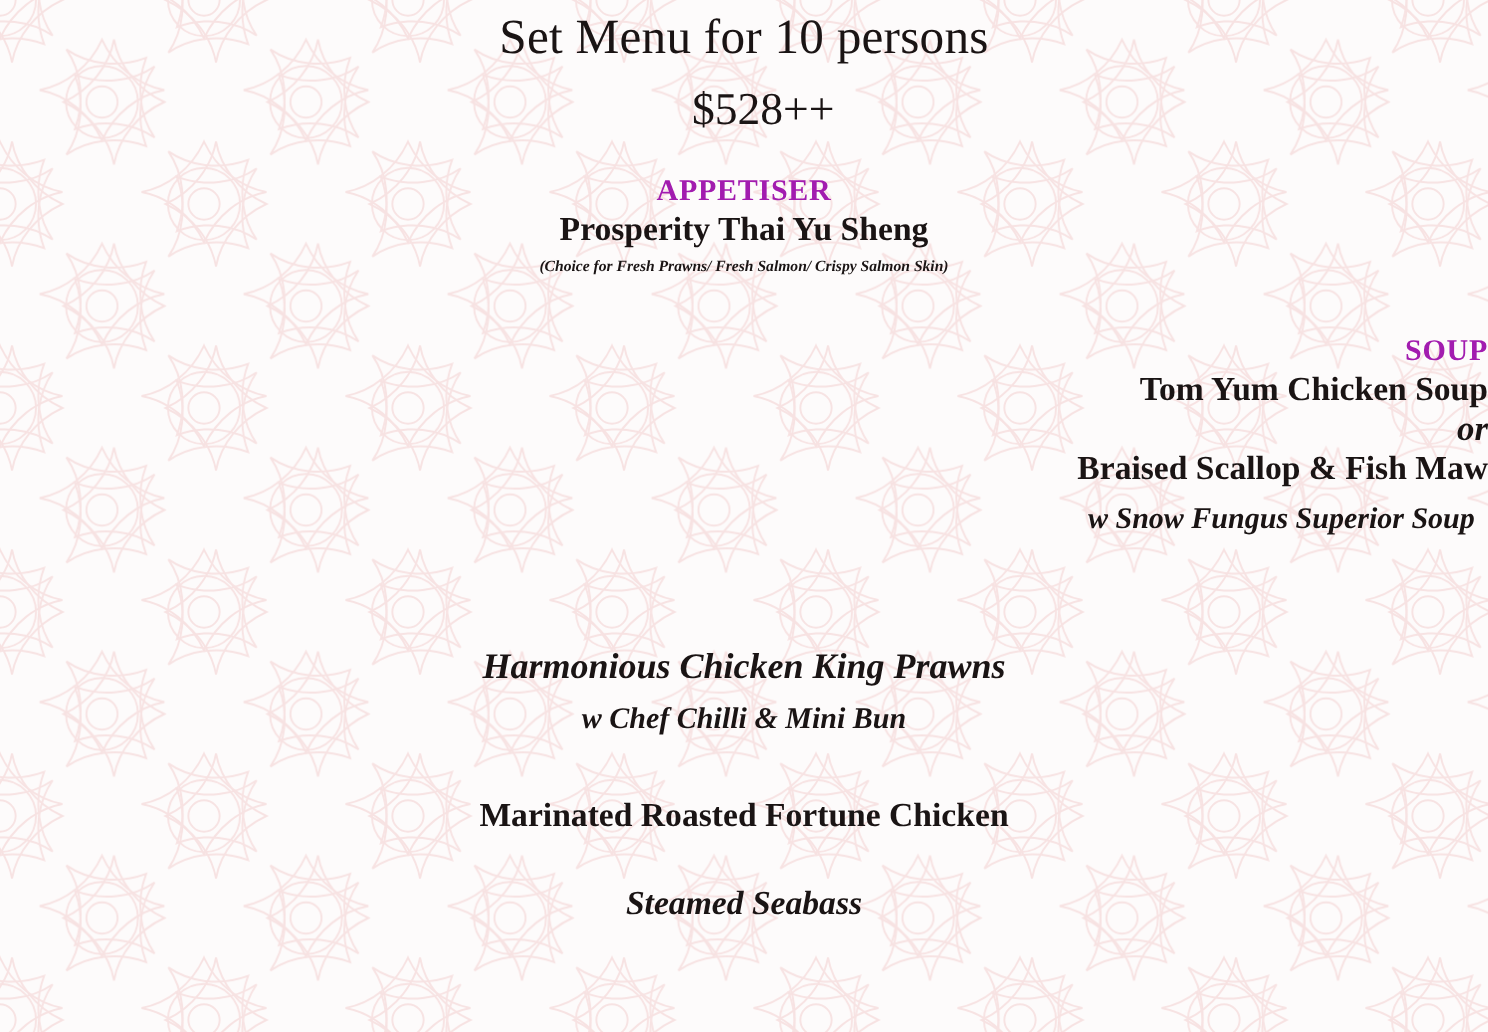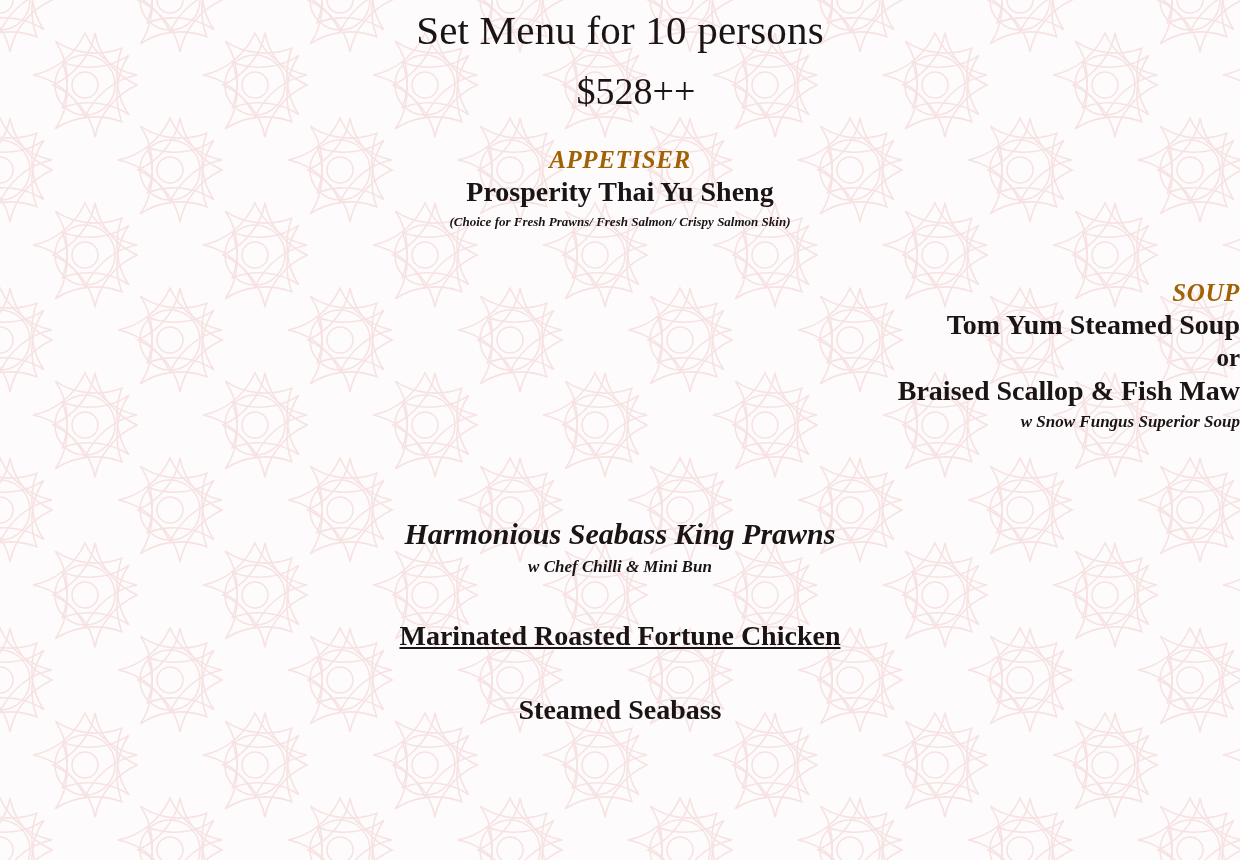--- a/index.html
+++ b/index.html
@@ -54,22 +54,21 @@
     margin: 0;
     padding-top: 8px;
     padding-left: 32px;
   }
 
   .section {
     margin: 0;
   }
 
   .section-heading {
-    color: #a16207;
-    font-style: italic;
+    color: #a21caf;
     font-weight: 700;
     font-size: 25px;
     line-height: 30px;
     letter-spacing: 0.6px;
     margin: 0;
   }
 
   .dish {
     font-weight: 700;
     font-size: 28px;
@@ -89,39 +88,40 @@
     font-weight: 700;
     font-style: italic;
     font-size: 13px;
     line-height: 26px;
     margin: 0;
   }
 
   .dish-sub {
     font-weight: 700;
     font-style: italic;
-    font-size: 17px;
+    font-size: 25px;
     line-height: 28px;
-    margin: 0;
+    margin: 11px;
   }
 
   .connector {
     font-weight: 700;
-    font-size: 25px;
+    font-size: 29px;
     line-height: 32px;
     margin: 0;
+    font-style: italic;
   }
 
   
   .sp-appetiser { padding-top: 29px; }
   .sp-soup { padding-top: 43px; text-align: right; }
   .sp-main { padding-top: 46px; }
   .sp-dish-gap { padding-top: 33px; }
-  .sp-dish-gap2 { padding-top: 38px; text-decoration: underline; }
-  .sp-dish-gap3 { padding-top: 40px; }
+  .sp-dish-gap2 { padding-top: 38px; }
+  .sp-dish-gap3 { padding-top: 40px; font-style: italic; }
 </style>
 </head>
 <body>
 
 <svg id="menu-background" width="1240" height="860" viewBox="0 0 1240 860" xmlns="http://www.w3.org/2000/svg">
   <defs>
     <g id="starflower">
       <g stroke="#f6dede" stroke-width="1.6" fill="none">
         <g>
           <path d="M0,-52 C10,-30 30,-14 52,-10 C30,-6 10,10 0,32 C-10,10 -30,-6 -52,-10 C-30,-14 -10,-30 0,-52 Z"></path>
@@ -159,30 +159,30 @@
   </div>
 
   <div class="section sp-appetiser">
     <div class="section-heading">APPETISER</div>
     <div class="dish">Prosperity Thai Yu Sheng</div>
     <div class="dish-note">(Choice for Fresh Prawns/ Fresh Salmon/ Crispy Salmon Skin)</div>
   </div>
 
   <div class="section sp-soup">
     <div class="section-heading">SOUP</div>
-    <div class="dish">Tom Yum Steamed Soup</div>
+    <div class="dish">Tom Yum Chicken Soup</div>
     <div class="connector">or</div>
     <div class="dish">Braised Scallop &amp; Fish Maw</div>
     <div class="dish-sub">w Snow Fungus Superior Soup</div>
   </div>
 
   <div class="section sp-main">
 
     <div class="sp-dish-gap">
-      <div class="dish-italic">Harmonious Seabass King Prawns</div>
+      <div class="dish-italic">Harmonious Chicken King Prawns</div>
       <div class="dish-sub">w Chef Chilli &amp; Mini Bun</div>
     </div>
 
     <div class="sp-dish-gap2">
       <div class="dish">Marinated Roasted Fortune Chicken</div>
     </div>
 
     <div class="sp-dish-gap3">
       <div class="dish">Steamed Seabass</div>
     </div>

